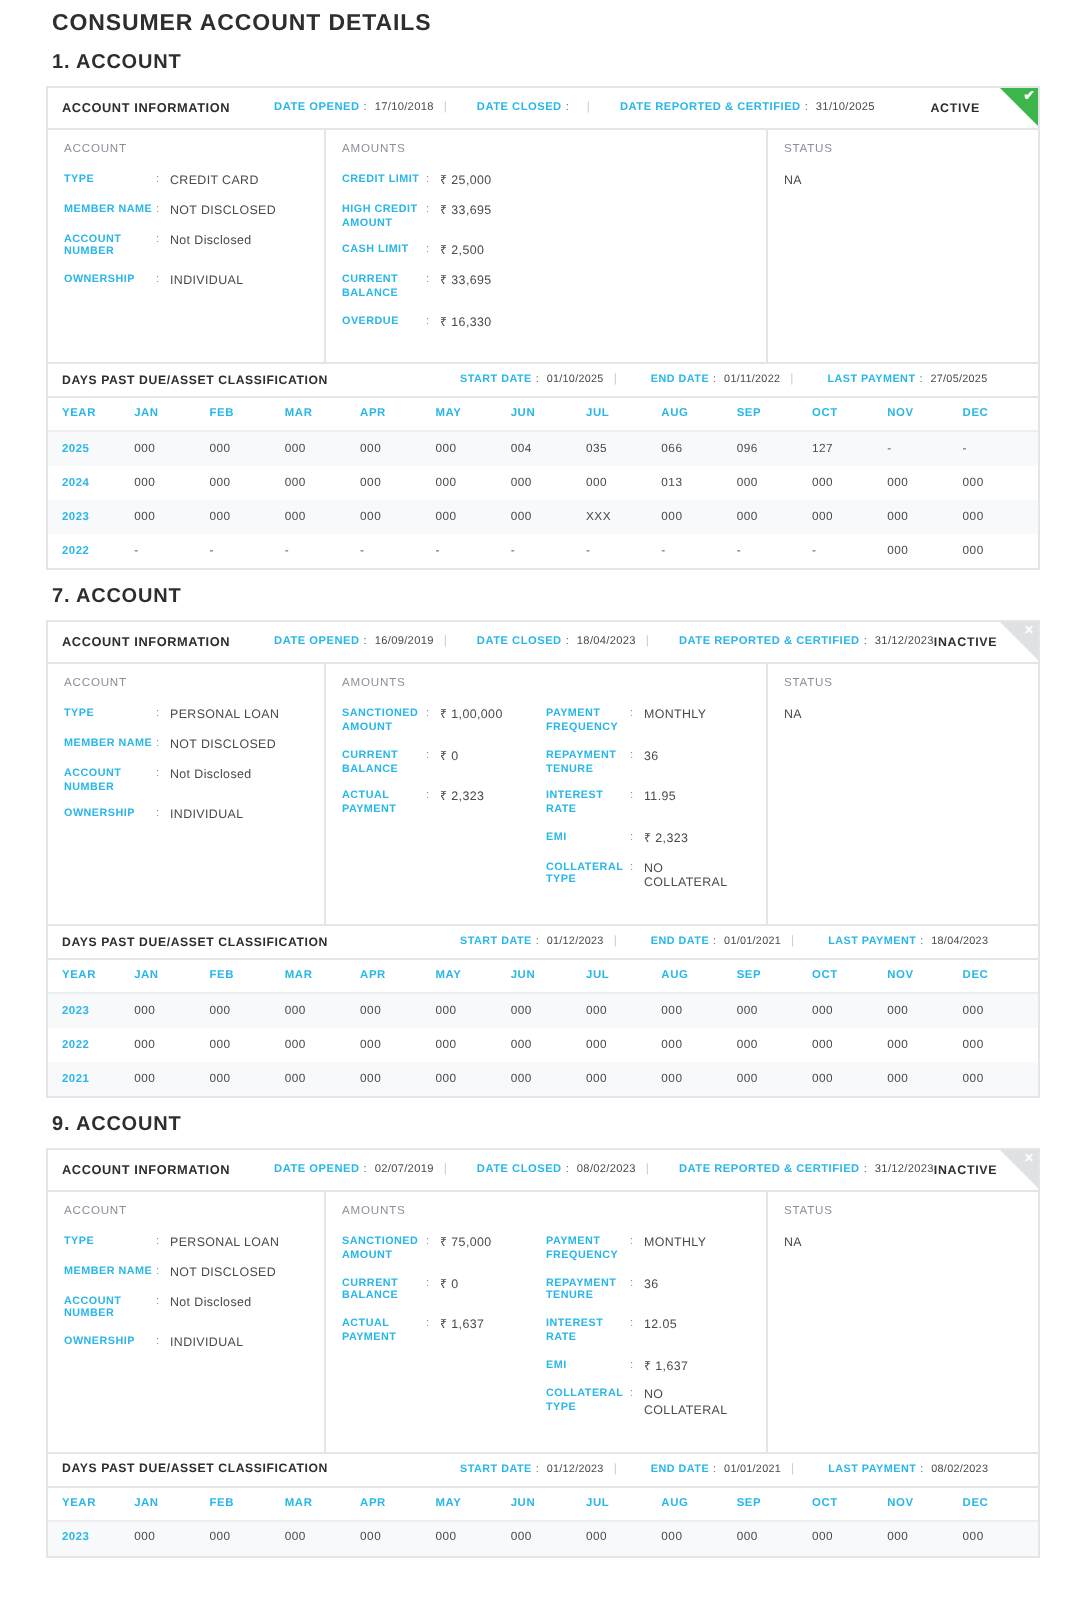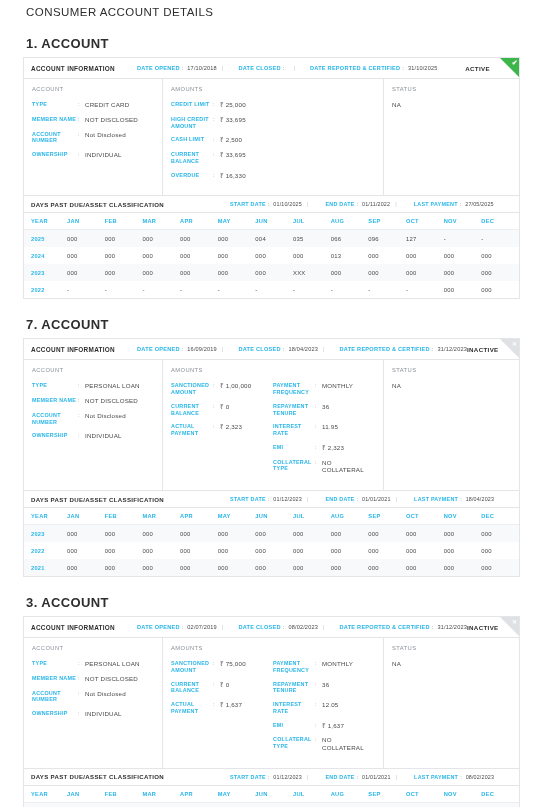--- a/index.html
+++ b/index.html
@@ -9,33 +9,33 @@
     font-family: "Liberation Sans", sans-serif;
     color: #3a3a3a;
     -webkit-font-smoothing: antialiased;
   }
   body { padding: 0 0 0 0; overflow: hidden; }
 
   .page { width: 543px; padding: 0 23px; }
 
   .page-title {
     font-size: 11.5px;
-    font-weight: normal;
+    font-weight: bold;
     letter-spacing: 0.45px;
     color: #2e2e2e;
     padding-top: 6px;
     padding-left: 3px;
   }
 
   .acct-heading {
-    font-size: 13px;
+    font-size: 10px;
     font-weight: bold;
     letter-spacing: 0.4px;
     color: #2e2e2e;
-    margin-top: 18px;
+    margin-top: 8px;
     margin-bottom: 6px;
     padding-left: 3px;
   }
 
   .card {
     border: 1px solid #e3e5e8;
     background: #ffffff;
     position: relative;
   }
   .card + .card { border-top: none; }
@@ -623,21 +623,21 @@
               <td class="">000</td>
               <td class="">000</td>
               <td class="">000</td>
               <td class="">000</td>
               <td class="">000</td>
               <td class="">000</td>
             </tr>
           </tbody>
         </table>
       </div>
-      <div class="acct-heading">3. ACCOUNT</div>
+      <div class="acct-heading">9. ACCOUNT</div>
       <div class="card">
         <div class="info-bar">
           <span class="info-title">ACCOUNT INFORMATION</span>
           <span class="meta m1">
             <span class="meta-label">DATE OPENED</span>
             <span class="colon">:</span>
             <span class="meta-val">02/07/2019</span>
           </span>
           <span class="divider">|</span>
           <span class="meta m2">

